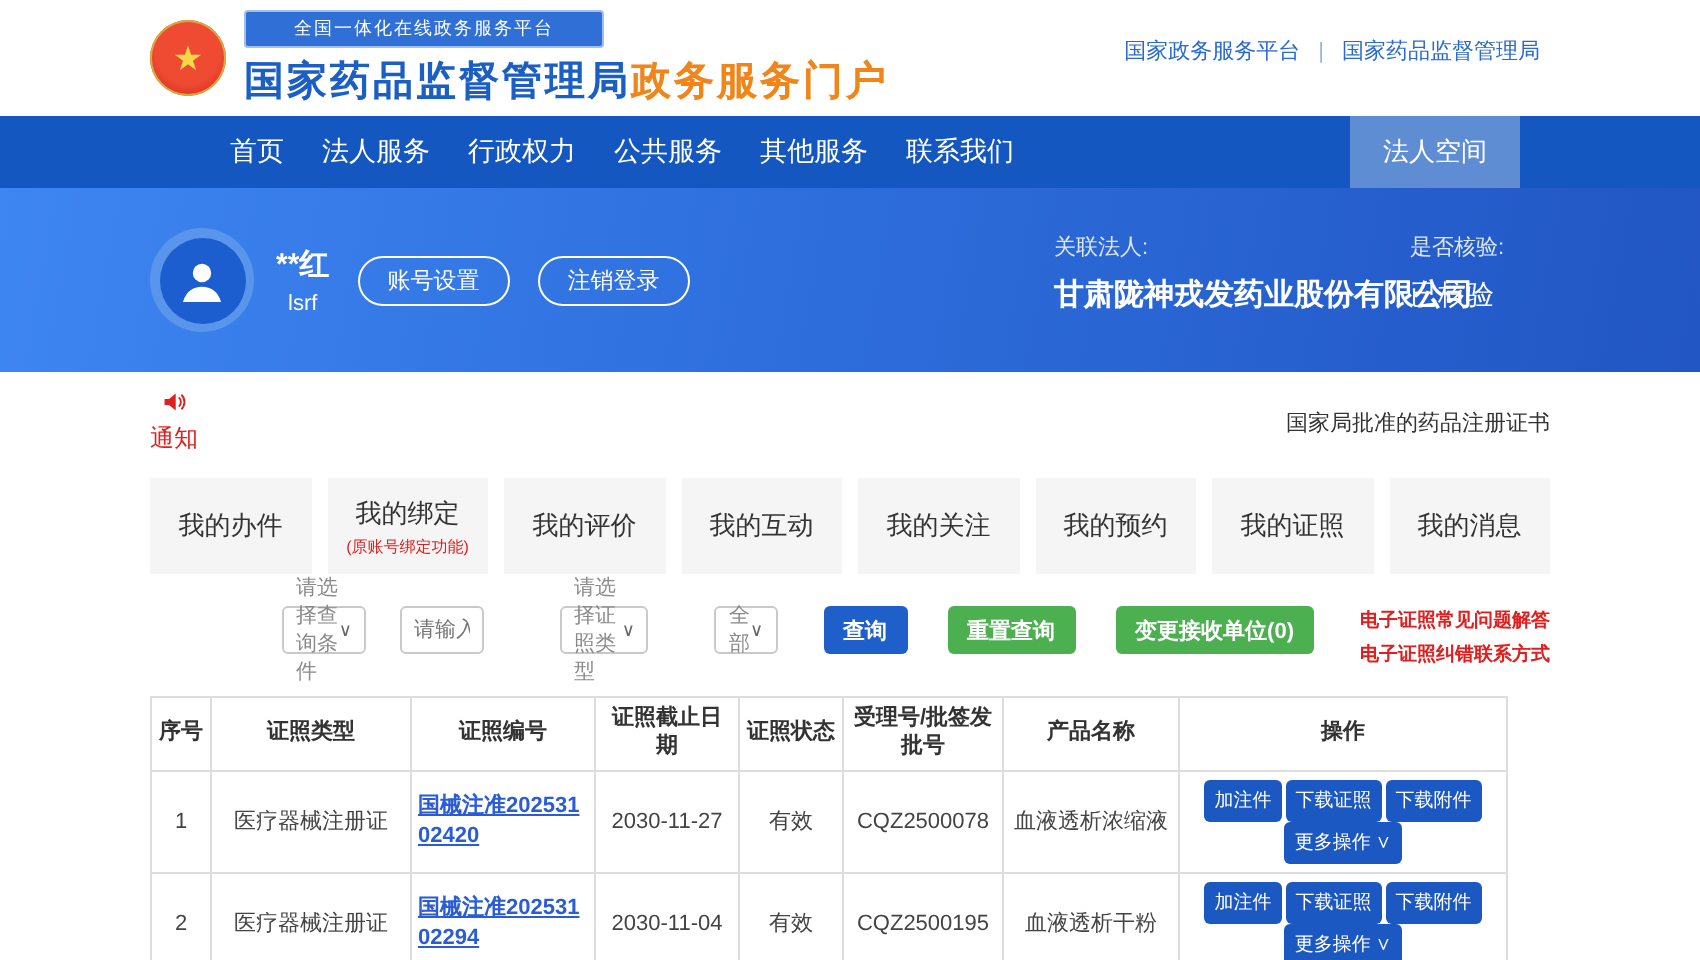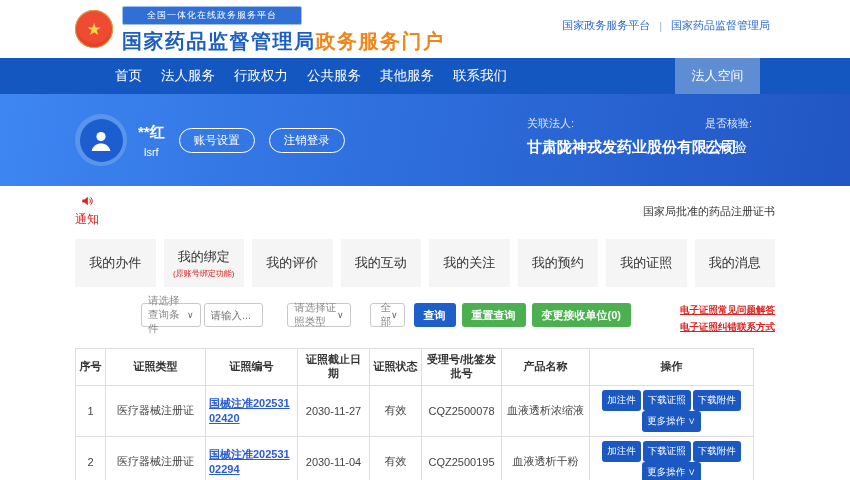--- a/index.html
+++ b/index.html
@@ -61,35 +61,35 @@
   .tab { flex:1; background:#f5f5f5; height:48px; display:flex; flex-direction:column;
          align-items:center; justify-content:center; position:relative; cursor:pointer; }
   .tab-label { font-size:13px; color:#333; white-space:nowrap; }
   .tab-sub { font-size:8px; color:#e02020; margin-top:2px; white-space:nowrap; }
   .tab.active .tab-label { color:#1a56c8; font-weight:bold; }
   .tab.active::after { content:""; position:absolute; bottom:0; left:0; right:0; height:3px; background:#1a56c8; }
   .tab.active .tri { position:absolute; bottom:-6px; left:50%; margin-left:-6px; width:0; height:0;
                      border:6px solid transparent; border-top-color:#1a56c8; border-bottom:0; }
 
   
-  .filters { display:flex; align-items:flex-start; margin-top:16px; padding-left:66px; }
+  .filters { display:flex; align-items:flex-start; margin-top:16px; padding-left:66px;gap:14px; }
   .sel, .inp { height:24px; border:1px solid #c9c9c9; border-radius:3px; background:#fff;
                font-size:10.5px; color:#8a8a8a; display:flex; align-items:center;
                padding:0 6px; cursor:pointer; }
   .sel .chev { margin-left:auto; color:#666; font-size:9px; }
   .inp input { border:none; outline:none; width:100%; font-size:10.5px; color:#555;
                font-family:inherit; background:transparent; }
   .w1 { width:84px; } .w2 { width:84px; margin-left:3px; }
   .w3 { width:90px; margin-left:24px; } .w4 { width:46px; margin-left:19px;text-align:right; }
   .btn { height:24px; border:none; border-radius:3px; color:#fff; font-size:11px;
          font-weight:bold; padding:0 10px; cursor:pointer; white-space:nowrap; font-family:inherit; }
   .btn-blue { background:#1f5fc9; margin-left:9px; }
   .btn-green { background:#4caf50; margin-left:6px; }
   .filter-links { margin-left:9px; display:flex; flex-direction:column; gap:4px; padding-top:1px; }
-  .red-link { color:#e02020; font-size:9.5px; font-weight:bold; text-decoration:underline; cursor:pointer; white-space:nowrap;margin-left:40px; }
+  .red-link { color:#e02020; font-size:9.5px; font-weight:bold; cursor:pointer; white-space:nowrap; }
 
   
   table.cert { margin-top:14px; width:678px; border-collapse:collapse; table-layout:fixed; }
   .cert th, .cert td { border:1px solid #ddd; text-align:center; padding:4px 3px; }
   .cert th { font-size:11px; font-weight:bold; color:#333; background:#fff; height:30px; line-height:1.25; }
   .cert td { font-size:11px; color:#444; height:32px; }
   .cert-link { color:#2a5cd7; font-weight:bold; text-decoration:underline; cursor:pointer;
                word-break:break-all; display:inline-block; text-align:left; line-height:1.3; }
   .act-btn { background:#1b58c2; color:#fff; font-size:9.5px; border:none; border-radius:3px;
              padding:4px 5px; margin:0 1px; cursor:pointer; white-space:nowrap; font-family:Liberation Serif, serif; }

